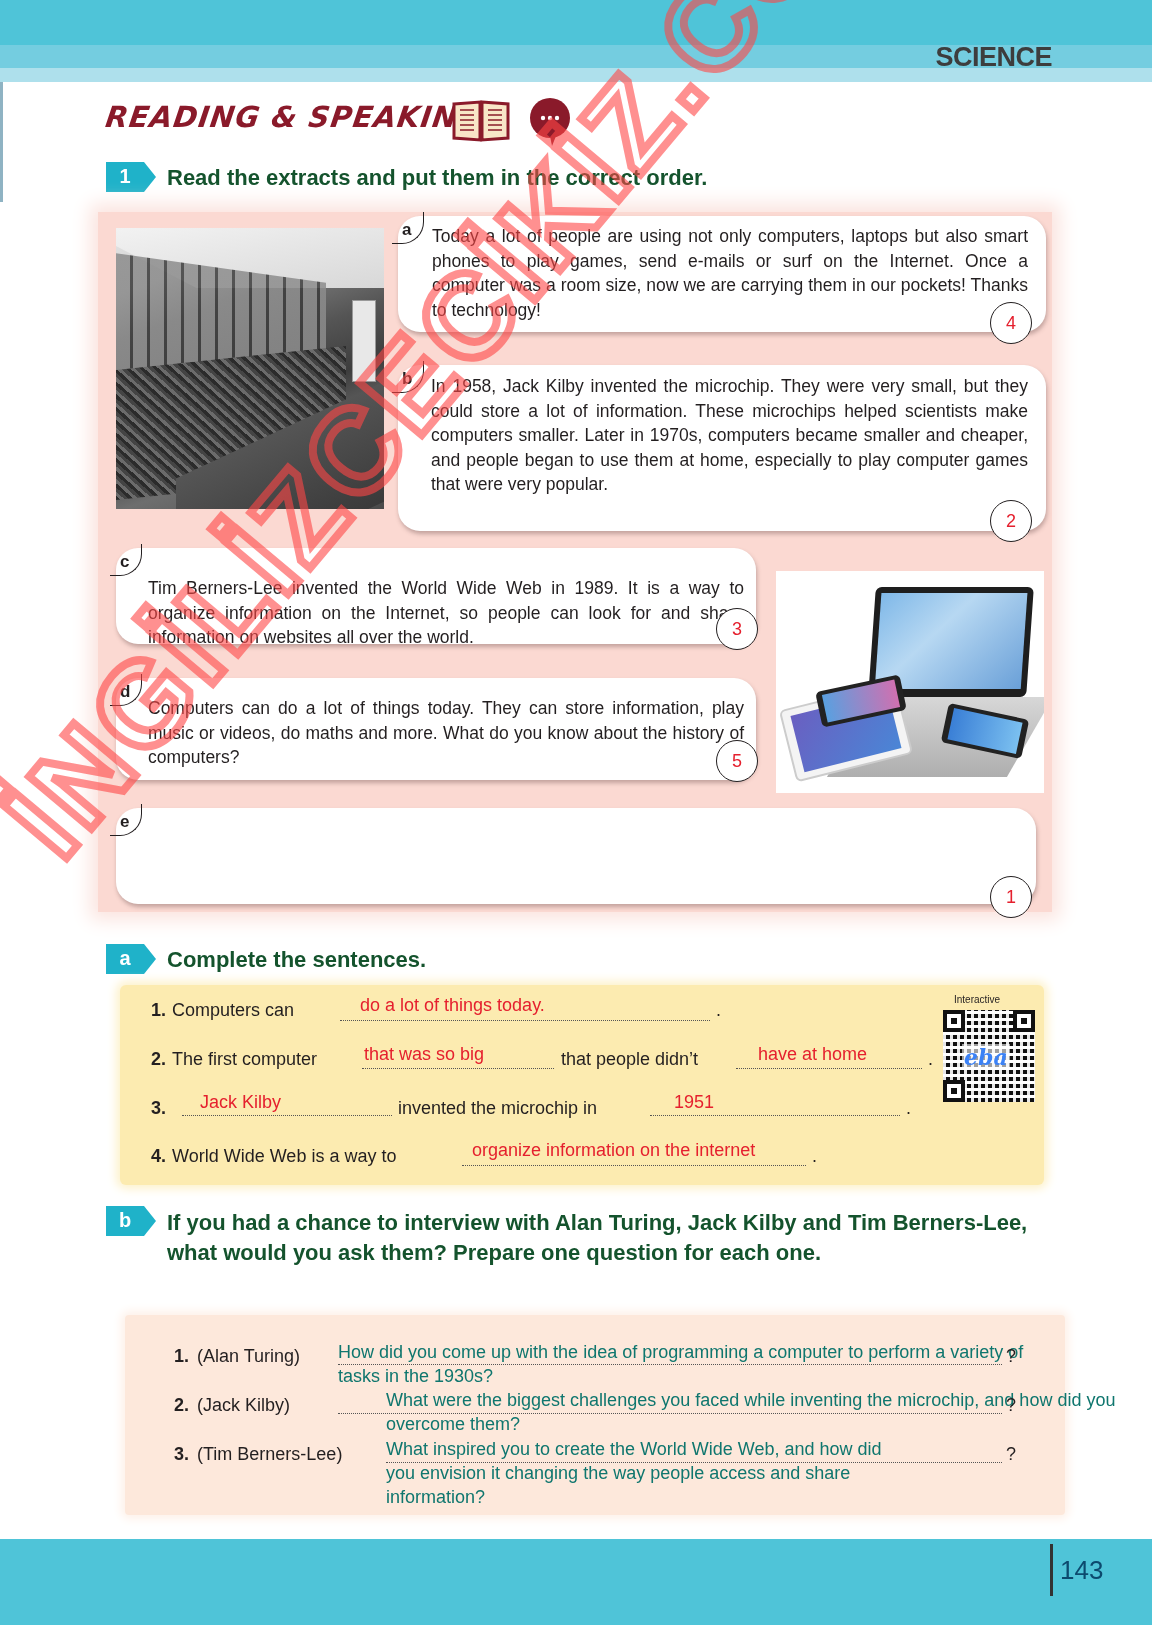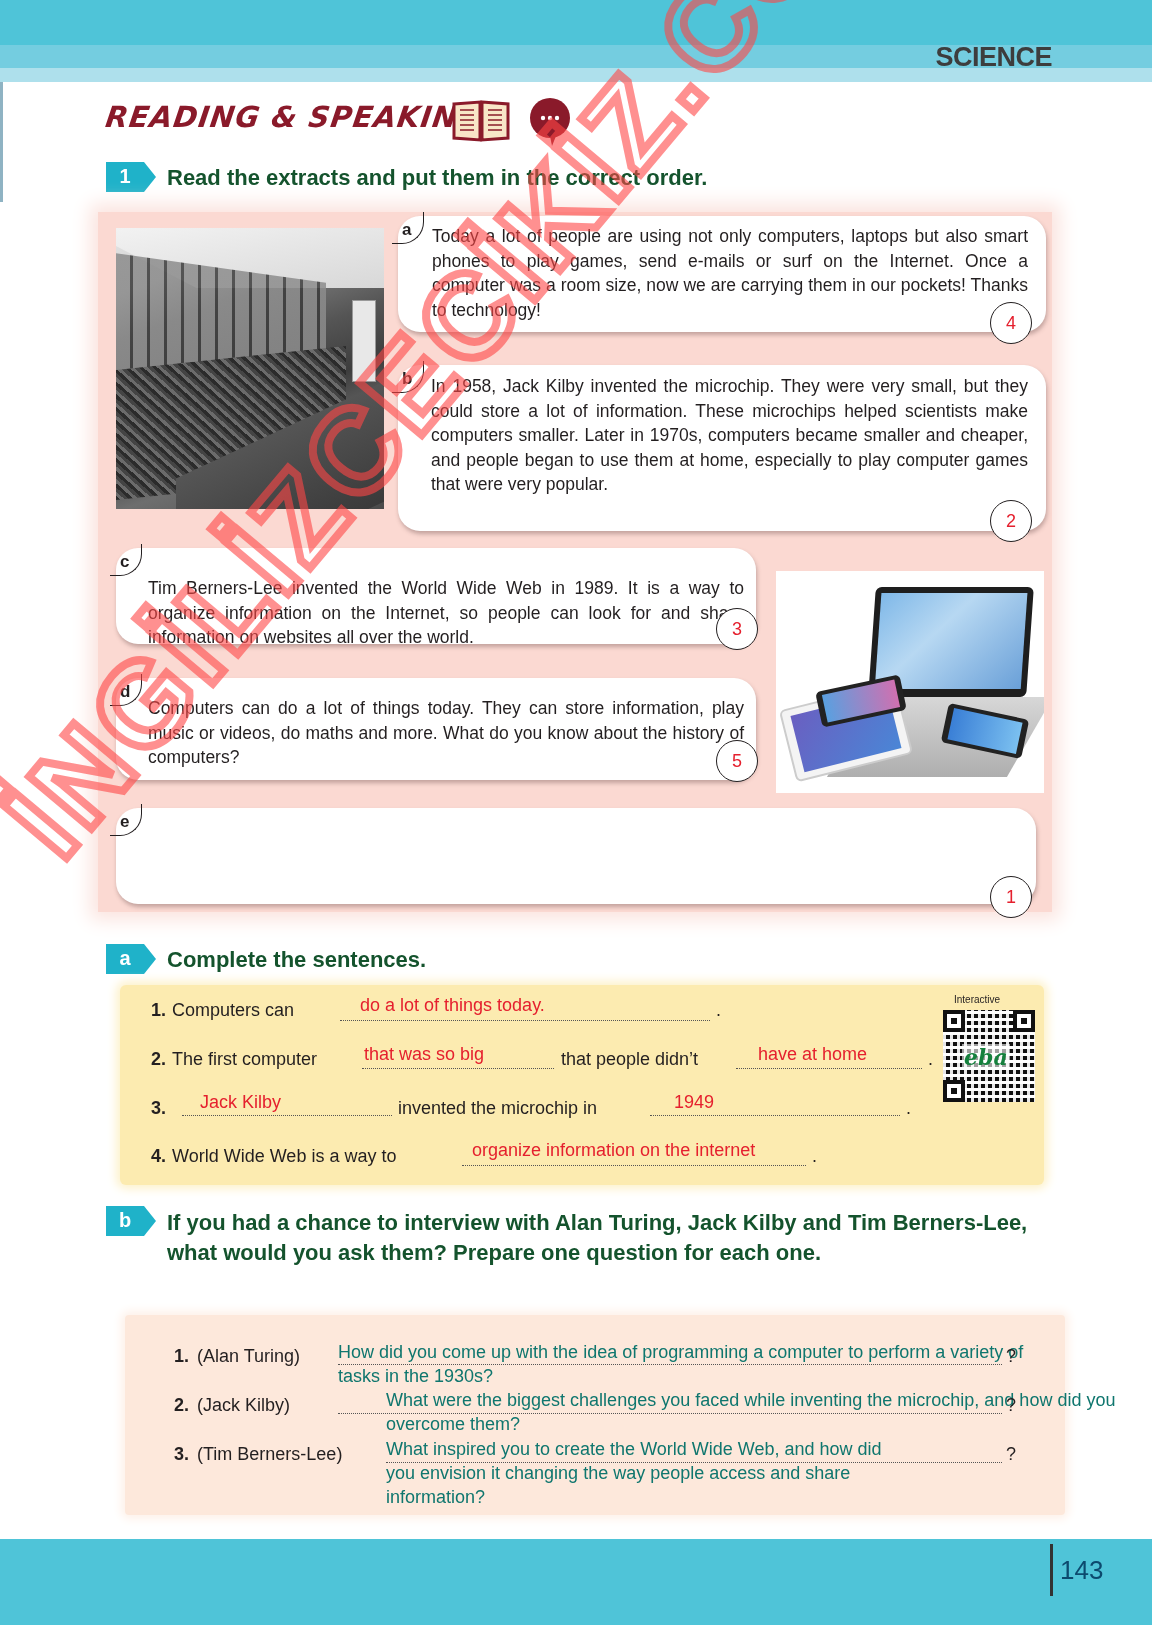--- a/index.html
+++ b/index.html
@@ -56,21 +56,21 @@
   .sent .num { font-weight: bold; margin-right: 6px; }
   .blank { position: absolute; border-bottom: 1px dotted #555; height: 1px; }
   .ans { position: absolute; font-size: 18px; color: #e5202e; white-space: nowrap; }
   .qr { position: absolute; left: 943px; top: 1010px; width: 92px; height: 92px; background:
         repeating-linear-gradient(0deg, #111 0 4px, #fff 4px 7px),
         #fff; }
   .qr-inner { position: absolute; left: 943px; top: 1010px; width: 92px; height: 92px;
         background-image: repeating-linear-gradient(90deg, rgba(255,255,255,0.9) 0 3px, transparent 3px 7px); }
   .qr-corner { position: absolute; width: 22px; height: 22px; border: 4px solid #111; background: #fff; }
   .qr-corner::after { content: ""; position: absolute; left: 4px; top: 4px; width: 6px; height: 6px; background: #111; }
-  .qr-logo { position: absolute; left: 962px; top: 1044px; font-family: "DejaVu Serif", serif; font-style: italic; font-weight: bold; font-size: 22px; color: #15803d; background: rgba(255,255,255,0.6); padding: 0 2px; }
+  .qr-logo { position: absolute; left: 962px; top: 1044px; font-family: "DejaVu Serif", serif; font-style: italic; font-weight: bold; font-size: 22px; color: #3b82f6; background: rgba(255,255,255,0.6); padding: 0 2px; }
   .qr-label { position: absolute; left: 954px; top: 994px; font-size: 10px; color: #231f20; }
 
   
   .peach-area { position: absolute; left: 125px; top: 1315px; width: 940px; height: 200px; background: #fde8db; border-radius: 4px; box-shadow: 0 0 10px 4px #fef1e9; }
   .q-label { position: absolute; font-size: 18px; color: #231f20; white-space: nowrap; }
   .q-label .num { font-weight: bold; margin-right: 8px; }
   .q-ans { position: absolute; font-size: 18px; line-height: 24px; color: #0f766e; }
   .qmark { position: absolute; font-size: 18px; color: #231f20; }
 
   
@@ -207,21 +207,21 @@
 <div class="ans" style="left:758px; top:1044px;">have at home</div>
 <div class="sent" style="left:928px; top:1049px;">.</div>
 
 <div class="sent" style="left:151px; top:1098px;">
   <span class="num">3.</span>
 </div>
 <div class="blank" style="left:182px; top:1115px; width:210px;"></div>
 <div class="ans" style="left:200px; top:1092px;">Jack Kilby</div>
 <div class="sent" style="left:398px; top:1098px;">invented the microchip in</div>
 <div class="blank" style="left:650px; top:1115px; width:250px;"></div>
-<div class="ans" style="left:674px; top:1092px;">1949</div>
+<div class="ans" style="left:674px; top:1092px;">1951</div>
 <div class="sent" style="left:906px; top:1098px;">.</div>
 
 <div class="sent" style="left:151px; top:1146px;">
   <span class="num">4.</span><span>World Wide Web is a way to</span>
 </div>
 <div class="blank" style="left:462px; top:1165px; width:344px;"></div>
 <div class="ans" style="left:472px; top:1140px;">organize information on the internet</div>
 <div class="sent" style="left:812px; top:1146px;">.</div>
 
 <div class="qr-label">Interactive</div>

